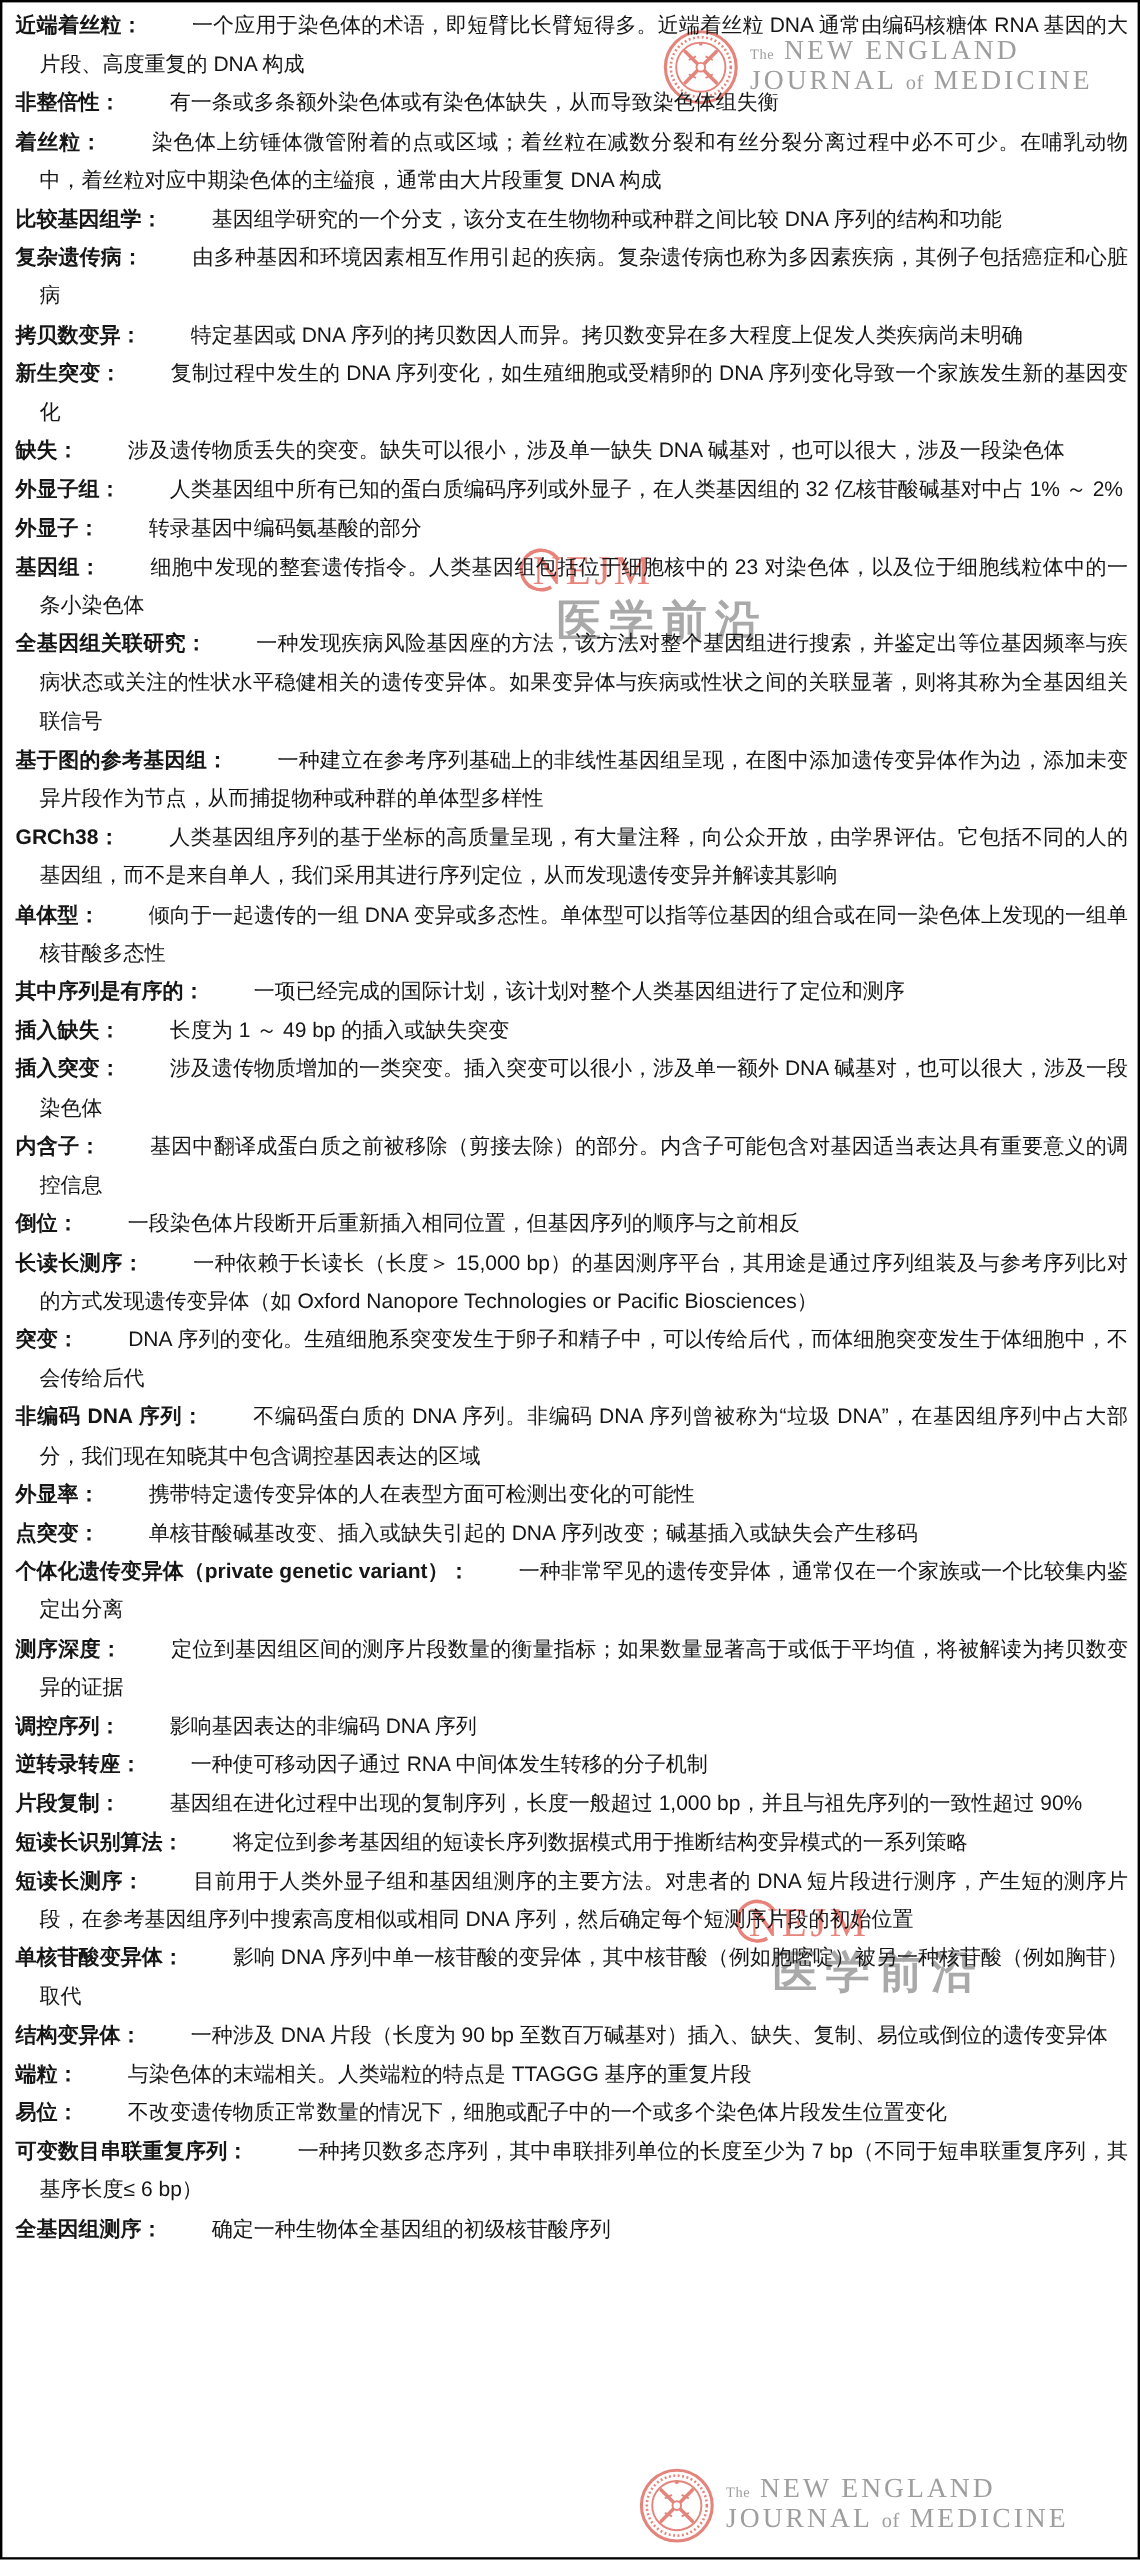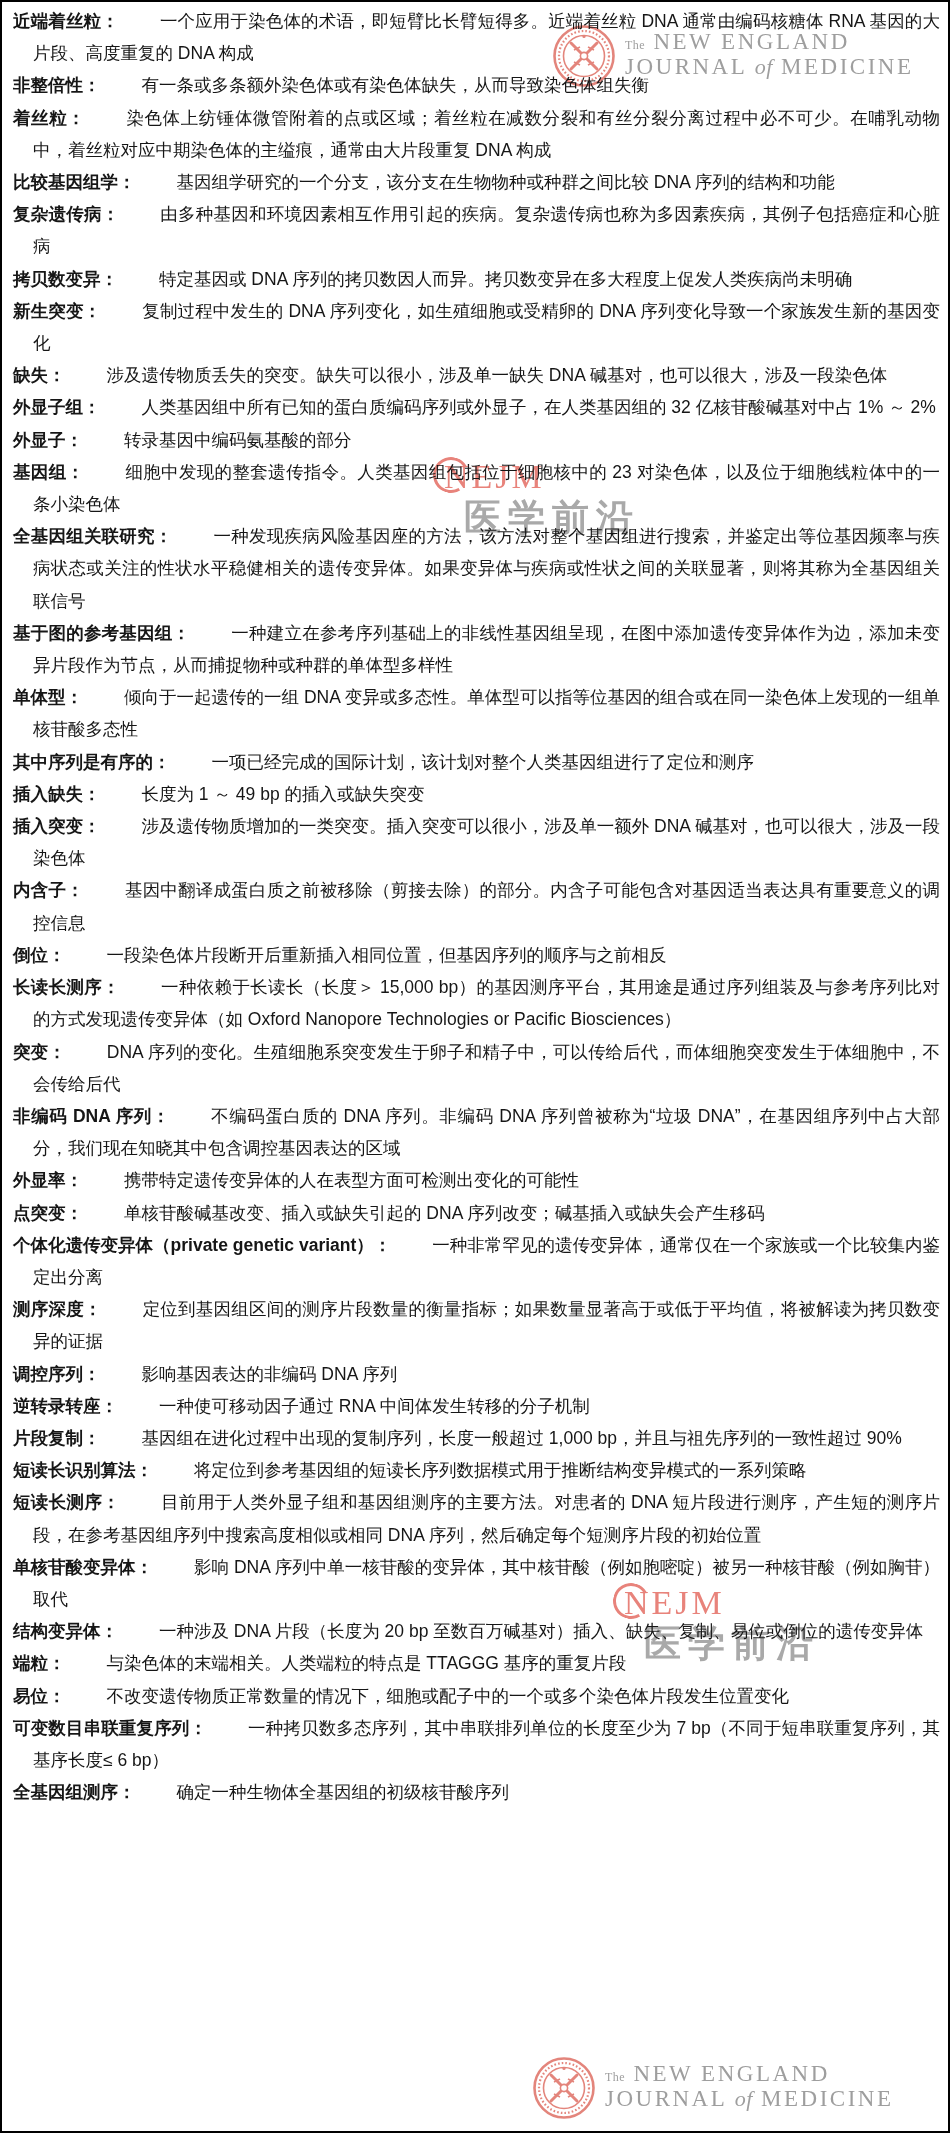--- a/index.html
+++ b/index.html
@@ -44,21 +44,21 @@
     font-family: "Liberation Serif", serif;
     color: #9e9e9e;
     white-space: nowrap;
   }
   .mast-line1, .mast-line2 {
     font-size: 23px;
     letter-spacing: 2.5px;
     line-height: 21px;
   }
   .mast-small { font-size: 12px; letter-spacing: 0.5px; }
-  .mast-of { font-size: 22px; font-style: italic; letter-spacing: 0.5px; }
+  .mast-of { font-size: 17px; letter-spacing: 0.5px; }
 
   .nejm-wm { position: absolute; }
   #wm-1 { left: 436px; top: 458px; }
   #wm-2 { left: 616px; top: 1584px; }
   .nejm-mark {
     position: relative;
     display: inline-block;
     font-family: "Liberation Serif", serif;
     font-size: 34px;
     line-height: 34px;
@@ -166,39 +166,40 @@
       <div class="entry"><span class="term">比较基因组学</span><span class="term">：</span><span class="def">基因组学研究的一个分支，该分支在生物物种或种群之间比较 DNA 序列的结构和功能</span></div>
       <div class="entry"><span class="term">复杂遗传病</span><span class="term">：</span><span class="def">由多种基因和环境因素相互作用引起的疾病。复杂遗传病也称为多因素疾病，其例子包括癌症和心脏病</span></div>
       <div class="entry"><span class="term">拷贝数变异</span><span class="term">：</span><span class="def">特定基因或 DNA 序列的拷贝数因人而异。拷贝数变异在多大程度上促发人类疾病尚未明确</span></div>
       <div class="entry"><span class="term">新生突变</span><span class="term">：</span><span class="def">复制过程中发生的 DNA 序列变化，如生殖细胞或受精卵的 DNA 序列变化导致一个家族发生新的基因变化</span></div>
       <div class="entry"><span class="term">缺失</span><span class="term">：</span><span class="def">涉及遗传物质丢失的突变。缺失可以很小，涉及单一缺失 DNA 碱基对，也可以很大，涉及一段染色体</span></div>
       <div class="entry"><span class="term">外显子组</span><span class="term">：</span><span class="def">人类基因组中所有已知的蛋白质编码序列或外显子，在人类基因组的 32 亿核苷酸碱基对中占 1% ～ 2%</span></div>
       <div class="entry"><span class="term">外显子</span><span class="term">：</span><span class="def">转录基因中编码氨基酸的部分</span></div>
       <div class="entry"><span class="term">基因组</span><span class="term">：</span><span class="def">细胞中发现的整套遗传指令。人类基因组包括位于细胞核中的 23 对染色体，以及位于细胞线粒体中的一条小染色体</span></div>
       <div class="entry"><span class="term">全基因组关联研究</span><span class="term">：</span><span class="def">一种发现疾病风险基因座的方法，该方法对整个基因组进行搜索，并鉴定出等位基因频率与疾病状态或关注的性状水平稳健相关的遗传变异体。如果变异体与疾病或性状之间的关联显著，则将其称为全基因组关联信号</span></div>
       <div class="entry"><span class="term">基于图的参考基因组</span><span class="term">：</span><span class="def">一种建立在参考序列基础上的非线性基因组呈现，在图中添加遗传变异体作为边，添加未变异片段作为节点，从而捕捉物种或种群的单体型多样性</span></div>
+      <div class="entry"><span class="term">GRCh38</span><span class="term">：</span><span class="def">人类基因组序列的基于坐标的高质量呈现，有大量注释，向公众开放，由学界评估。它包括不同的人的基因组，而不是来自单人，我们采用其进行序列定位，从而发现遗传变异并解读其影响</span></div>
       <div class="entry"><span class="term">单体型</span><span class="term">：</span><span class="def">倾向于一起遗传的一组 DNA 变异或多态性。单体型可以指等位基因的组合或在同一染色体上发现的一组单核苷酸多态性</span></div>
       <div class="entry"><span class="term">其中序列是有序的</span><span class="term">：</span><span class="def">一项已经完成的国际计划，该计划对整个人类基因组进行了定位和测序</span></div>
       <div class="entry"><span class="term">插入缺失</span><span class="term">：</span><span class="def">长度为 1 ～ 49 bp 的插入或缺失突变</span></div>
       <div class="entry"><span class="term">插入突变</span><span class="term">：</span><span class="def">涉及遗传物质增加的一类突变。插入突变可以很小，涉及单一额外 DNA 碱基对，也可以很大，涉及一段染色体</span></div>
       <div class="entry"><span class="term">内含子</span><span class="term">：</span><span class="def">基因中翻译成蛋白质之前被移除（剪接去除）的部分。内含子可能包含对基因适当表达具有重要意义的调控信息</span></div>
       <div class="entry"><span class="term">倒位</span><span class="term">：</span><span class="def">一段染色体片段断开后重新插入相同位置，但基因序列的顺序与之前相反</span></div>
       <div class="entry"><span class="term">长读长测序</span><span class="term">：</span><span class="def">一种依赖于长读长（长度＞ 15,000 bp）的基因测序平台，其用途是通过序列组装及与参考序列比对的方式发现遗传变异体（如 Oxford Nanopore Technologies or Pacific Biosciences）</span></div>
       <div class="entry"><span class="term">突变</span><span class="term">：</span><span class="def">DNA 序列的变化。生殖细胞系突变发生于卵子和精子中，可以传给后代，而体细胞突变发生于体细胞中，不会传给后代</span></div>
       <div class="entry"><span class="term">非编码 DNA 序列</span><span class="term">：</span><span class="def">不编码蛋白质的 DNA 序列。非编码 DNA 序列曾被称为“垃圾 DNA”，在基因组序列中占大部分，我们现在知晓其中包含调控基因表达的区域</span></div>
       <div class="entry"><span class="term">外显率</span><span class="term">：</span><span class="def">携带特定遗传变异体的人在表型方面可检测出变化的可能性</span></div>
       <div class="entry"><span class="term">点突变</span><span class="term">：</span><span class="def">单核苷酸碱基改变、插入或缺失引起的 DNA 序列改变；碱基插入或缺失会产生移码</span></div>
       <div class="entry"><span class="term">个体化遗传变异体（private genetic variant）</span><span class="term">：</span><span class="def">一种非常罕见的遗传变异体，通常仅在一个家族或一个比较集内鉴定出分离</span></div>
       <div class="entry"><span class="term">测序深度</span><span class="term">：</span><span class="def">定位到基因组区间的测序片段数量的衡量指标；如果数量显著高于或低于平均值，将被解读为拷贝数变异的证据</span></div>
       <div class="entry"><span class="term">调控序列</span><span class="term">：</span><span class="def">影响基因表达的非编码 DNA 序列</span></div>
       <div class="entry"><span class="term">逆转录转座</span><span class="term">：</span><span class="def">一种使可移动因子通过 RNA 中间体发生转移的分子机制</span></div>
       <div class="entry"><span class="term">片段复制</span><span class="term">：</span><span class="def">基因组在进化过程中出现的复制序列，长度一般超过 1,000 bp，并且与祖先序列的一致性超过 90%</span></div>
       <div class="entry"><span class="term">短读长识别算法</span><span class="term">：</span><span class="def">将定位到参考基因组的短读长序列数据模式用于推断结构变异模式的一系列策略</span></div>
       <div class="entry"><span class="term">短读长测序</span><span class="term">：</span><span class="def">目前用于人类外显子组和基因组测序的主要方法。对患者的 DNA 短片段进行测序，产生短的测序片段，在参考基因组序列中搜索高度相似或相同 DNA 序列，然后确定每个短测序片段的初始位置</span></div>
       <div class="entry"><span class="term">单核苷酸变异体</span><span class="term">：</span><span class="def">影响 DNA 序列中单一核苷酸的变异体，其中核苷酸（例如胞嘧啶）被另一种核苷酸（例如胸苷）取代</span></div>
-      <div class="entry"><span class="term">结构变异体</span><span class="term">：</span><span class="def">一种涉及 DNA 片段（长度为 20 bp 至数百万碱基对）插入、缺失、复制、易位或倒位的遗传变异体</span></div>
+      <div class="entry"><span class="term">结构变异体</span><span class="term">：</span><span class="def">一种涉及 DNA 片段（长度为 90 bp 至数百万碱基对）插入、缺失、复制、易位或倒位的遗传变异体</span></div>
       <div class="entry"><span class="term">端粒</span><span class="term">：</span><span class="def">与染色体的末端相关。人类端粒的特点是 TTAGGG 基序的重复片段</span></div>
       <div class="entry"><span class="term">易位</span><span class="term">：</span><span class="def">不改变遗传物质正常数量的情况下，细胞或配子中的一个或多个染色体片段发生位置变化</span></div>
       <div class="entry"><span class="term">可变数目串联重复序列</span><span class="term">：</span><span class="def">一种拷贝数多态序列，其中串联排列单位的长度至少为 7 bp（不同于短串联重复序列，其基序长度≤ 6 bp）</span></div>
       <div class="entry"><span class="term">全基因组测序</span><span class="term">：</span><span class="def">确定一种生物体全基因组的初级核苷酸序列</span></div>
     </div>
 
 </div>
 
 </body></html>

